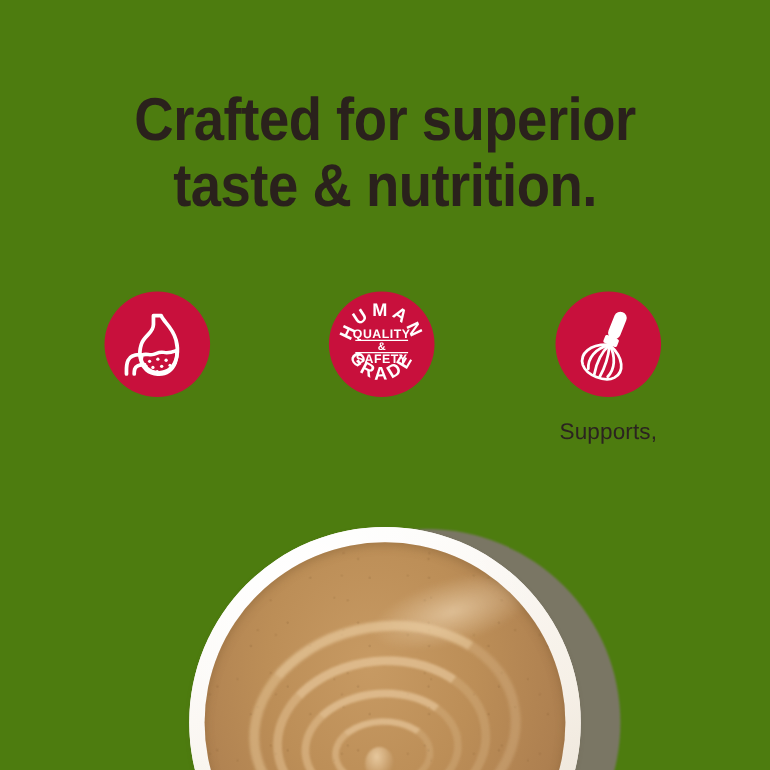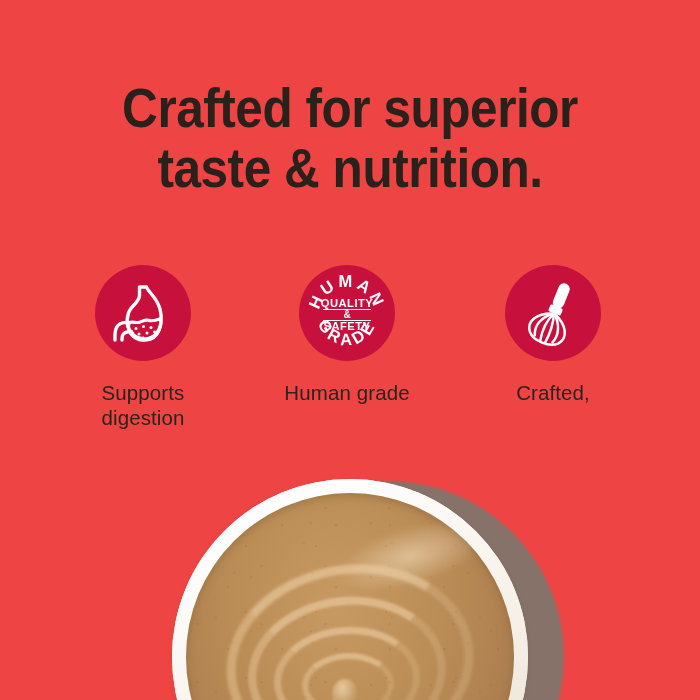--- a/index.html
+++ b/index.html
@@ -14,21 +14,21 @@
     font-family:"Liberation Sans", sans-serif;
     background:#F5EDDF;
     position:relative;
   }
 
   .canvas {
     position:absolute;
     inset:0;
     width:700px;
     height:700px;
-    background:#ef4444;
+    background:#4d7c0f;
     overflow:hidden;
   }
 
   
   .headline {
     position:absolute;
     top:78px;
     left:0;
     width:700px;
     text-align:center;
@@ -223,24 +223,20 @@
               <circle cx="56" cy="62.5" r="1.5"></circle>
               <circle cx="44" cy="69" r="1.5"></circle>
               <circle cx="52" cy="68" r="1.5"></circle>
               <circle cx="59.5" cy="67" r="1.4"></circle>
               <circle cx="38" cy="68" r="1.3"></circle>
               <circle cx="48" cy="72.8" r="1.4"></circle>
             </g>
           </svg>
         </span>
       </div>
-      <div class="badge-caption">
-        <span class="cap-line">Supports</span>
-        <span class="cap-line">digestion</span>
-      </div>
     </div>
 
     <div class="badge b1">
       <div class="badge-circle">
         <span>
           <svg viewBox="0 0 96 96" xmlns="http://www.w3.org/2000/svg">
             <defs>
               <path id="arcTop" d="M 20,50 A 28,28 0 0 1 76,50"></path>
               <path id="arcBot" d="M 18,50 A 30,30 0 0 0 78,50"></path>
             </defs>
@@ -253,23 +249,20 @@
             </text>
 
             <line x1="24" y1="44.5" x2="72" y2="44.5" stroke="#FFFFFF" stroke-width="1.1"></line>
             <line x1="24" y1="55.5" x2="72" y2="55.5" stroke="#FFFFFF" stroke-width="1.1"></line>
 
             <text x="48" y="42" text-anchor="middle" fill="#FFFFFF" font-family="'Liberation Sans Narrow','Liberation Sans',sans-serif" font-size="11.2" font-weight="bold" letter-spacing="0.5">QUALITY</text>
             <text x="48" y="53.4" text-anchor="middle" fill="#FFFFFF" font-family="'Liberation Sans Narrow','Liberation Sans',sans-serif" font-size="10" font-weight="bold">&amp;</text>
             <text x="48" y="64.6" text-anchor="middle" fill="#FFFFFF" font-family="'Liberation Sans Narrow','Liberation Sans',sans-serif" font-size="11.2" font-weight="bold" letter-spacing="0.5">SAFETY</text>
           </svg>
         </span>
-      </div>
-      <div class="badge-caption">
-        <span class="cap-line">Human grade</span>
       </div>
     </div>
 
     <div class="badge b2">
       <div class="badge-circle">
         <span>
           <svg viewBox="0 0 96 96" xmlns="http://www.w3.org/2000/svg">
             <g transform="rotate(22 48 48)">
 
               <rect x="43.5" y="16" width="11.5" height="26" rx="5.7" fill="#FFFFFF"></rect>
@@ -281,21 +274,21 @@
                 <path d="M49.2 48 C38 56 35.5 67 39.5 75.5"></path>
                 <path d="M49.2 48 C45 57 44.5 69 46.5 78.5"></path>
                 <path d="M49.2 48 C52 57 53 69 51.8 78.5"></path>
                 <path d="M49.2 48 C59 56 62 67 58.5 75.5"></path>
               </g>
             </g>
           </svg>
         </span>
       </div>
       <div class="badge-caption">
-        <span class="cap-line">Crafted,</span>
+        <span class="cap-line">Supports,</span>
       </div>
     </div>
 
   </div>
 
   <div class="bowl-scene">
     <div class="bowl-shadow"></div>
     <div class="bowl-rim"></div>
     <div class="bowl-inner">
       <div class="speckle"></div>

